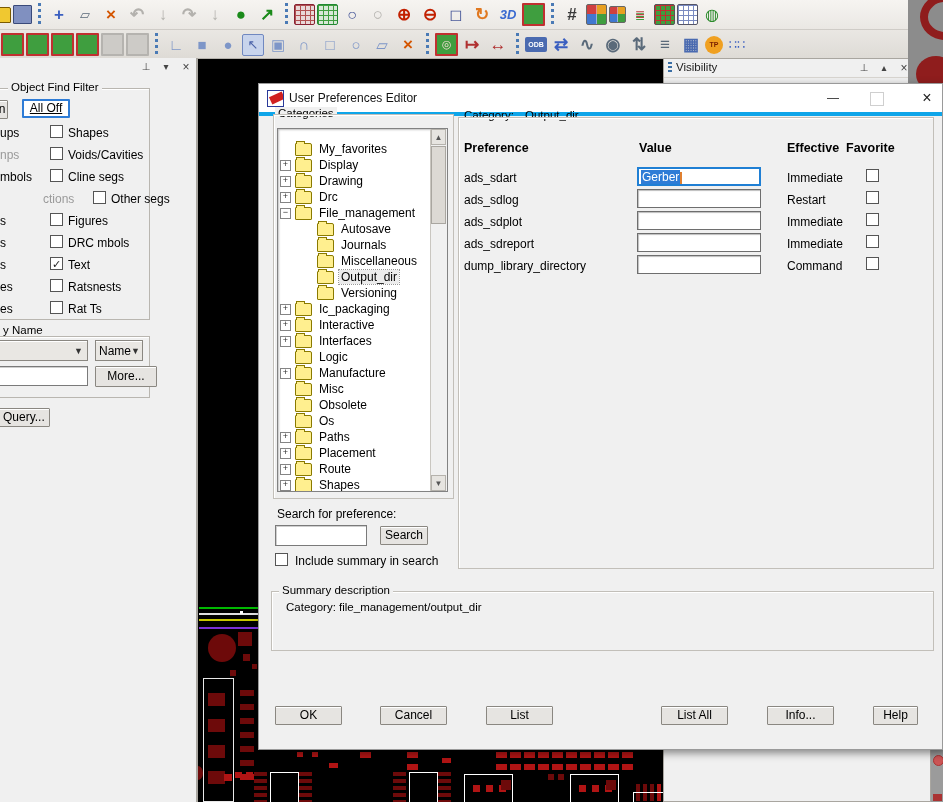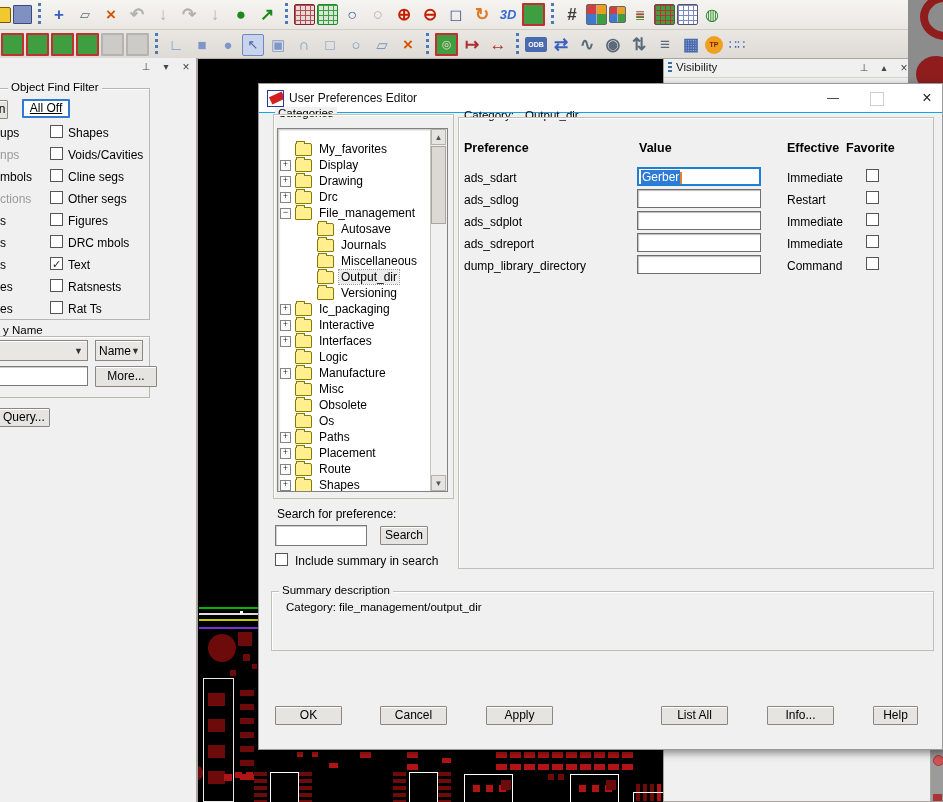--- a/index.html
+++ b/index.html
@@ -80,21 +80,21 @@
           box-shadow:inset 1px 1px 0 #cfcfcf;}
   
   #vis-panel{position:absolute;left:663px;top:58px;width:268px;height:744px;background:#f0f0f0;border:1px solid #a9a6a0;box-sizing:border-box;}
   #vis-head{position:absolute;left:0;top:0;width:100%;height:18px;background:#f0f0f0;border-bottom:1px solid #d8d5d0;}
   #vis-grip{position:absolute;left:4px;top:3px;width:4px;height:12px;
             background:repeating-linear-gradient(to bottom,#3a6ea5 0 2px,transparent 2px 4px);}
   #vis-title{position:absolute;left:12px;top:2px;font-size:11.5px;color:#222;}
   
   #dialog{position:absolute;left:258px;top:83px;width:685px;height:667px;background:#f0f0f0;
           border:1px solid #9a9a9a;box-shadow:3px 3px 8px rgba(0,0,0,.45);box-sizing:border-box;z-index:40;}
-  #dlg-titlebar{position:absolute;left:0;top:0;width:100%;height:28px;background:#fff;border-bottom:1px solid #0ea5e9;}
+  #dlg-titlebar{position:absolute;left:0;top:0;width:100%;height:28px;background:#fff;border-bottom:4px solid #0ea5e9;}
   #dlg-icon{position:absolute;left:8px;top:6px;width:15px;height:15px;background:#fff;border:1px solid #2a3a9a;
             overflow:hidden;}
   #dlg-icon::after{content:"";position:absolute;left:2px;top:3px;width:14px;height:8px;background:#d02020;transform:rotate(-25deg);}
   #dlg-title{position:absolute;left:30px;top:7px;font-size:12px;color:#111;}
   #btn-min{position:absolute;left:563px;top:7px;width:22px;height:15px;text-align:center;font-size:12px;color:#333;}
   #btn-max{position:absolute;left:611px;top:8px;width:12px;height:12px;border:1px solid #cfcfcf;}
   #btn-close{position:absolute;left:658px;top:4px;width:20px;height:20px;text-align:center;font-size:16px;color:#222;line-height:20px;}
   .fieldset{position:absolute;border:1px solid #c2bfb9;box-shadow:inset 1px 1px 0 #fff;}
   
   #tree{position:absolute;left:18px;top:44px;width:171px;height:364px;background:#fff;
@@ -320,21 +320,21 @@
         <div class="frow" style="top: 87px;">
           <div class="frag dis">nps</div>
           <div class="cb"></div>
           <div class="lbl">Voids/Cavities</div>
         </div>
         <div class="frow" style="top: 109px;">
           <div class="frag">mbols</div>
           <div class="cb"></div>
           <div class="lbl">Cline segs</div>
         </div>
-        <div class="frow" style="top: 131px;">
+        <div class="frow" style="top: 131px; margin-left: 43px;">
           <div class="frag dis">ctions</div>
           <div class="cb"></div>
           <div class="lbl">Other segs</div>
         </div>
         <div class="frow" style="top: 153px;">
           <div class="frag">s</div>
           <div class="cb"></div>
           <div class="lbl">Figures</div>
         </div>
         <div class="frow" style="top: 175px;">
@@ -576,20 +576,20 @@
     <span class="cb" style="position:absolute;left:16px;top:469px;"></span>
     <span class="dlg-label" style="left:36px;top:470px;font-size:12px;">Include summary in search</span>
 
     <div class="fieldset" style="left:12px;top:507px;width:661px;height:58px;"></div>
     <span class="glegend" style="left:20px;top:500px;">Summary description</span>
     <span class="dlg-label" style="left:27px;top:517px;">Category: file_management/output_dir</span>
 
     <div id="dlg-buttons">
         <div class="btn" style="left: 16px; top: 622px; width: 67px;">OK</div>
         <div class="btn" style="left: 121px; top: 622px; width: 67px;">Cancel</div>
-        <div class="btn" style="left: 227px; top: 622px; width: 67px;">Apply</div>
+        <div class="btn" style="left: 227px; top: 622px; width: 67px;">List</div>
         <div class="btn" style="left: 402px; top: 622px; width: 67px;">List All</div>
         <div class="btn" style="left: 508px; top: 622px; width: 67px;">Info...</div>
         <div class="btn" style="left: 614px; top: 622px; width: 45px;">Help</div>
       </div>
   </div>
 
 </div>
 
 </body></html>

